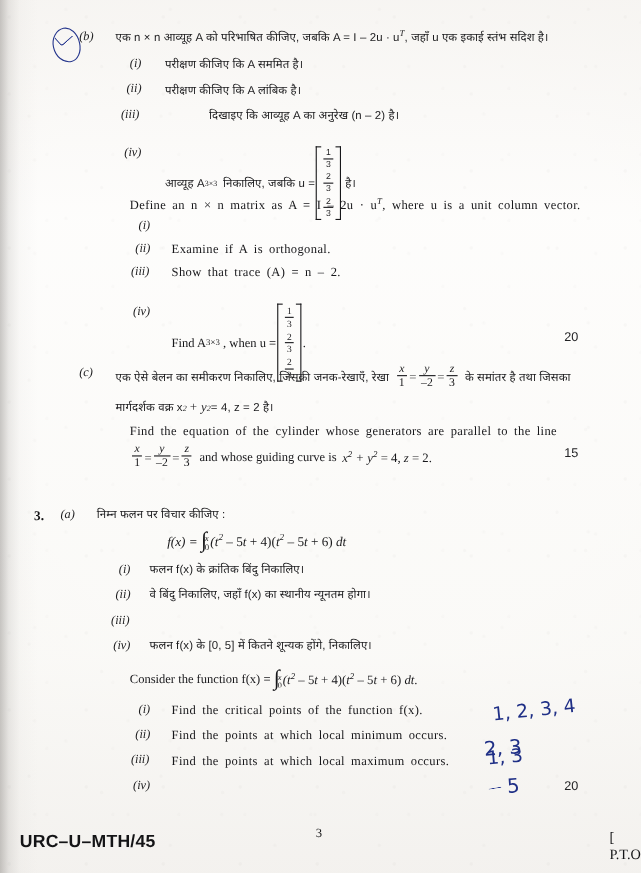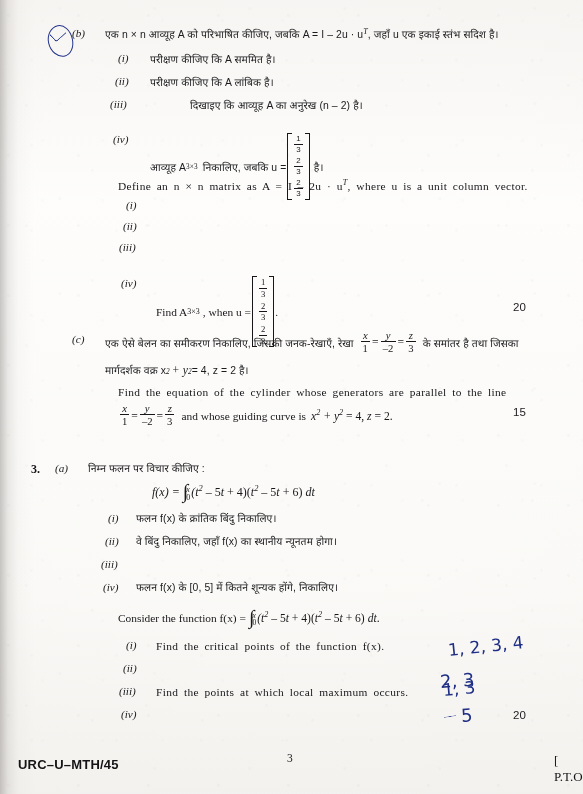--- a/index.html
+++ b/index.html
@@ -237,22 +237,24 @@
       <span style="margin-left:3px;">है।</span>
     </div>
 
     <div class="abs en just" style="left:118px; top:178px;">
       <span>Define an n × n matrix as A = I – 2u · u</span><span class="sup" style="font-family:'Liberation Serif',serif;">T</span><span>, where u is a unit column vector.</span>
     </div>
 
     <div class="abs lbl" style="left:126px; top:199px;">(i)</div>
 
     <div class="abs lbl" style="left:123px; top:220px;">(ii)</div>
+    <div class="abs en just" style="left:156px; top:220px;">Examine if A is orthogonal.</div>
 
     <div class="abs lbl" style="left:119px; top:241px;">(iii)</div>
+    <div class="abs en just" style="left:156px; top:241px;">Show that trace (A) = n – 2.</div>
 
     <div class="abs lbl" style="left:121px; top:277px;">(iv)</div>
     <div class="abs en" style="left:156px; top:277px; display:flex; align-items:center;">
       <span>Find A</span>
         <span class="sub">3×3</span>
       <span style="margin-left:3px;">, when u =</span>
       <span class="colvec">
         <span class="brk l"></span>
         <span class="cells">
           <span class="frac small">
@@ -367,29 +369,30 @@
           <span class="lo-l">0</span>
         </span>
       </span>
       <span class="math" style="margin-left:1px;">(t<span class="sup">2</span> <span class="up">– 5</span>t <span class="up">+ 4)(</span>t<span class="sup">2</span> <span class="up">– 5</span>t <span class="up">+ 6)</span> dt<span class="up">.</span></span>
     </div>
 
     <div class="abs lbl" style="left:126px; top:639px;">(i)</div>
     <div class="abs en just" style="left:156px; top:639px;">Find the critical points of the function f(x).</div>
 
     <div class="abs lbl" style="left:123px; top:662px;">(ii)</div>
+    <div class="abs en just" style="left:156px; top:662px;">Find the points at which local minimum occurs.</div>
 
     <div class="abs lbl" style="left:119px; top:685px;">(iii)</div>
     <div class="abs en just" style="left:156px; top:685px;">Find the points at which local maximum occurs.</div>
 
     <div class="abs lbl" style="left:121px; top:708px;">(iv)</div>
 
     <div class="abs marks" style="left:513px; top:709px;">20</div>
 
-    <div class="abs" style="left:18px; top:757px; font-family:'Liberation Sans',sans-serif; font-size:13px; font-weight:bold; color:#141416; letter-spacing:.2px;">URC–U–MTH/45</div>
+    <div class="abs" style="left:18px; top:757px; font-family:'Liberation Sans',sans-serif; font-size:16px; font-weight:bold; color:#141416; letter-spacing:.2px;">URC–U–MTH/45</div>
     <div class="abs" style="left:287px; top:752px; font-family:'Liberation Serif',serif; font-size:11.5px; color:#141416;">3</div>
     <div class="abs" style="left:525px; top:753px; font-family:'Liberation Serif',serif; font-size:13px; color:#141416;margin-left:29px;">[ P.T.O.</div>
 
   </div>
 
   <div id="ink-layer">
     <div class="ink-circle" style="left:48px; top:25px; width:23px; height:30px;"></div>
     <div class="ink-tick" style="left:51px; top:29px;"></div>
 
     <div class="ink" style="position:absolute; left:448px; top:640px; font-size:17px; transform:rotate(-6deg);">1, 2, 3, 4</div>

